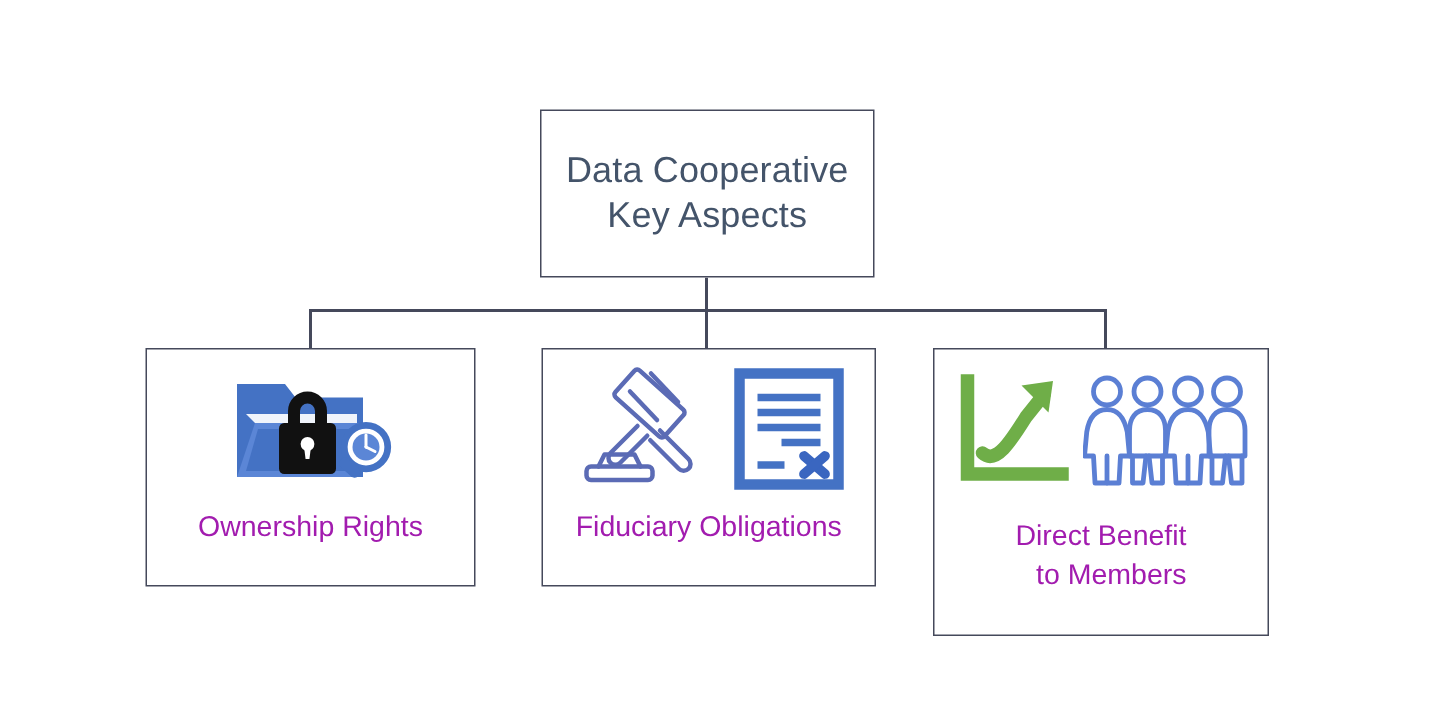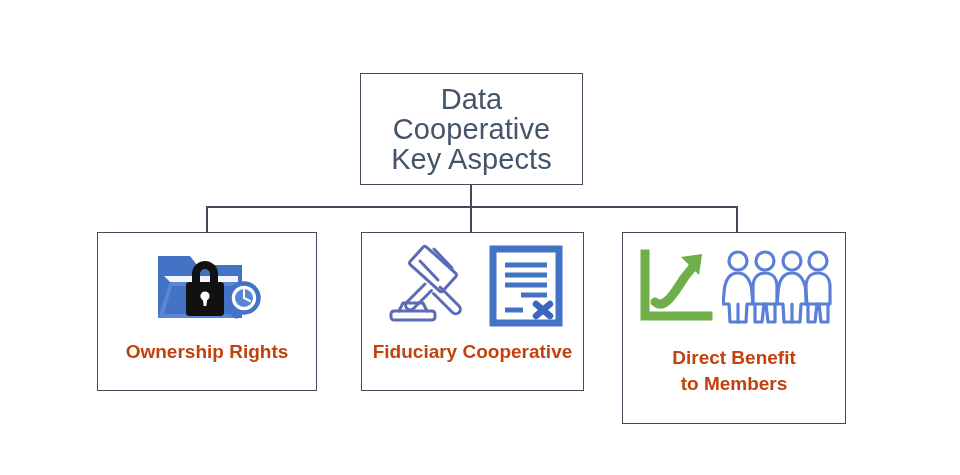--- a/index.html
+++ b/index.html
@@ -32,34 +32,33 @@
   
   #root-node {
     left: 360px;
     top: 73px;
     width: 223px;
     height: 112px;
     justify-content: center;
   }
   #root-node .node-title {
     color: #44546a;
-    font-size: 29px;
+    font-size: 24px;
     line-height: 30px;
     text-align: center;
     letter-spacing: 0.1px;
     white-space: pre-line;
   }
   
   .leaf .node-label {
-    color: #c2410c;
+    color: #a21caf;
     font-size: 19px;
     line-height: 26px;
-    text-align: center;
+    text-align: right;
     white-space: pre-line;
-    font-weight: bold;
   }
   .leaf .icon-area {
     display: flex;
     align-items: center;
     justify-content: center;
   }
   #node-ownership {
     left: 97px;
     top: 232px;
     width: 220px;
@@ -199,21 +198,21 @@
           <line x1="16" y1="40" x2="58" y2="40"></line>
           <line x1="32" y1="50" x2="58" y2="50"></line>
           <line x1="16" y1="65" x2="34" y2="65"></line>
         </g>
         <g stroke="#3A66C0" stroke-width="6.5" stroke-linecap="round">
           <line x1="47" y1="59" x2="61" y2="71"></line>
           <line x1="61" y1="59" x2="47" y2="71"></line>
         </g>
       </svg>
     </div>
-    <div class="node-label">Fiduciary Cooperative</div>
+    <div class="node-label">Fiduciary Obligations</div>
   </div>
 
   <div class="node leaf" id="node-benefit">
     <div class="icon-area">
       <svg class="icon-svg" width="78" height="80" viewBox="0 0 78 80">
 
         <path d="M9 6 V68 H72" fill="none" stroke="#6FAE48" stroke-width="9" stroke-linecap="square" stroke-linejoin="miter"></path>
 
         <path d="M19 54 C28 62, 38 46, 48 30 L60 15" fill="none" stroke="#6FAE48" stroke-width="9" stroke-linecap="round"></path>
 

